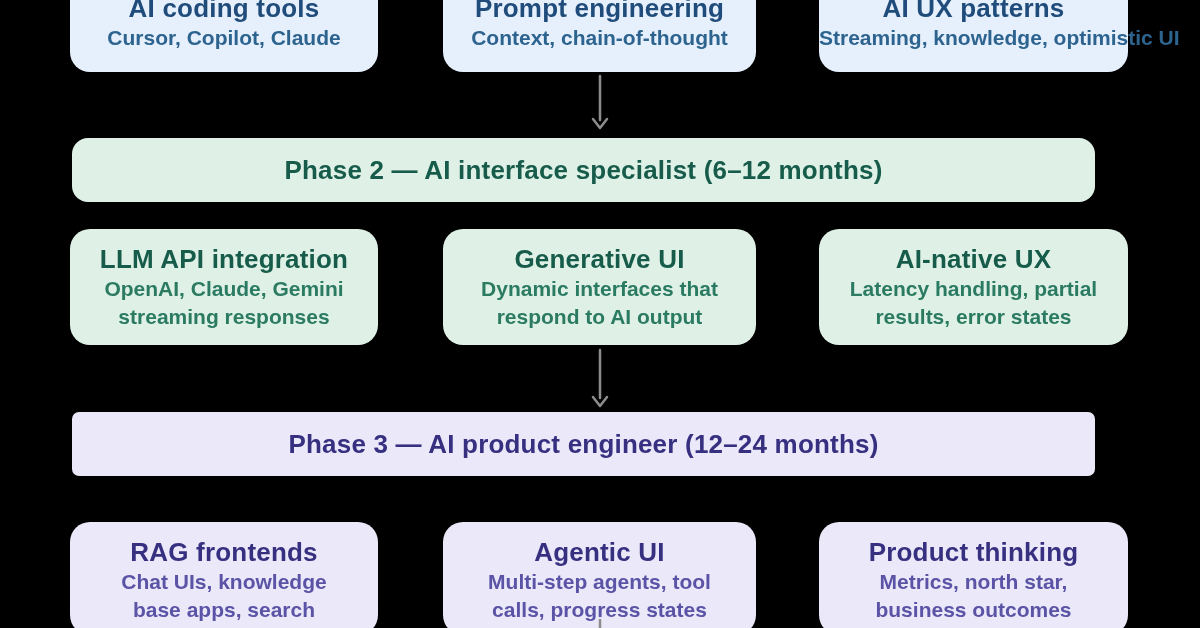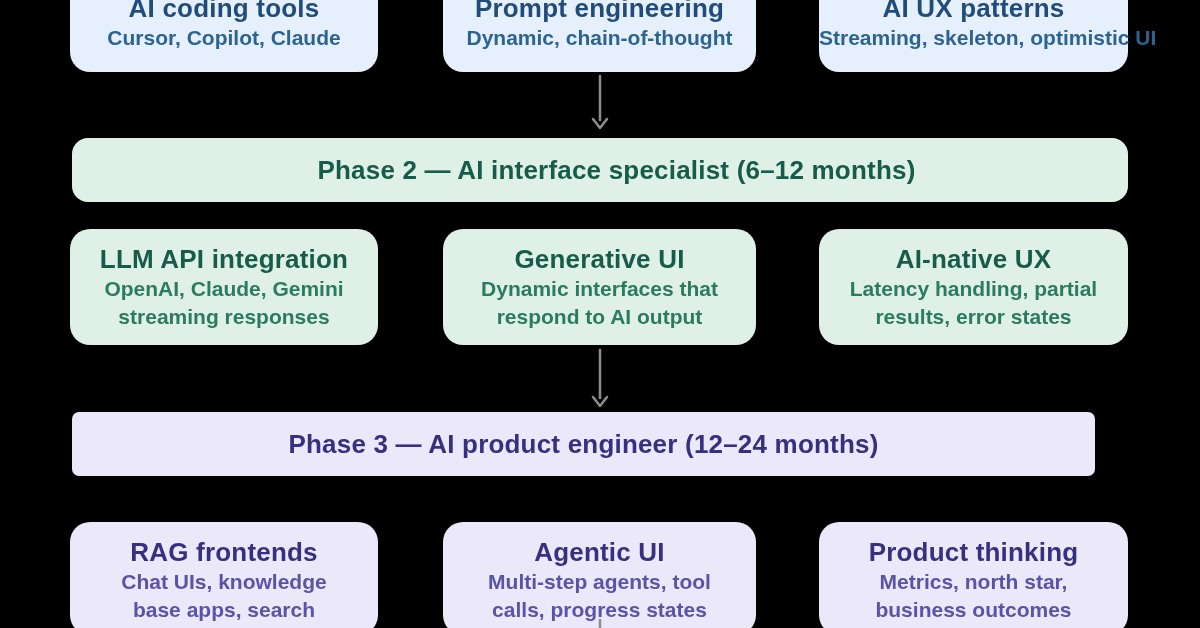--- a/index.html
+++ b/index.html
@@ -68,21 +68,21 @@
     border-radius: 16px;
     display: flex;
     align-items: center;
     justify-content: center;
     font-size: 26px;
     font-weight: 700;
     letter-spacing: 0.2px;
   }
   .banner.green  { color: var(--green_title); }
   .banner.purple { color: var(--purple_title); border-radius: 7px; }
-  .banner-p2 { top: 138px; padding-left: 33px; }
+  .banner-p2 { top: 138px; }
   .banner-p3 { top: 412px; }
 
   .arrow {
     position: absolute;
     left: 588px;
     width: 24px;
     overflow: visible;
   }
   .arrow-1 { top: 76px;  height: 54px; }
   .arrow-2 { top: 350px; height: 58px; }
@@ -99,25 +99,25 @@
 <body>
 
 <div class="canvas">
 
   <div class="card blue r1 c1">
     <div class="card-title">AI coding tools</div>
     <div class="card-sub oneline">Cursor, Copilot, Claude</div>
   </div>
   <div class="card blue r1 c2">
     <div class="card-title">Prompt engineering</div>
-    <div class="card-sub oneline">Dynamic, chain-of-thought</div>
+    <div class="card-sub oneline">Context, chain-of-thought</div>
   </div>
   <div class="card blue r1 c3">
     <div class="card-title">AI UX patterns</div>
-    <div class="card-sub oneline">Streaming, skeleton, optimistic UI</div>
+    <div class="card-sub oneline">Streaming, knowledge, optimistic UI</div>
   </div>
 
   <svg class="arrow arrow-1" viewBox="0 0 24 54">
     <line x1="12" y1="0" x2="12" y2="44"></line>
     <polyline points="5,43 12,52 19,43"></polyline>
   </svg>
 
   <div class="banner green banner-p2">
     <span>Phase 2 — AI interface specialist (6–12 months)</span>
   </div>

